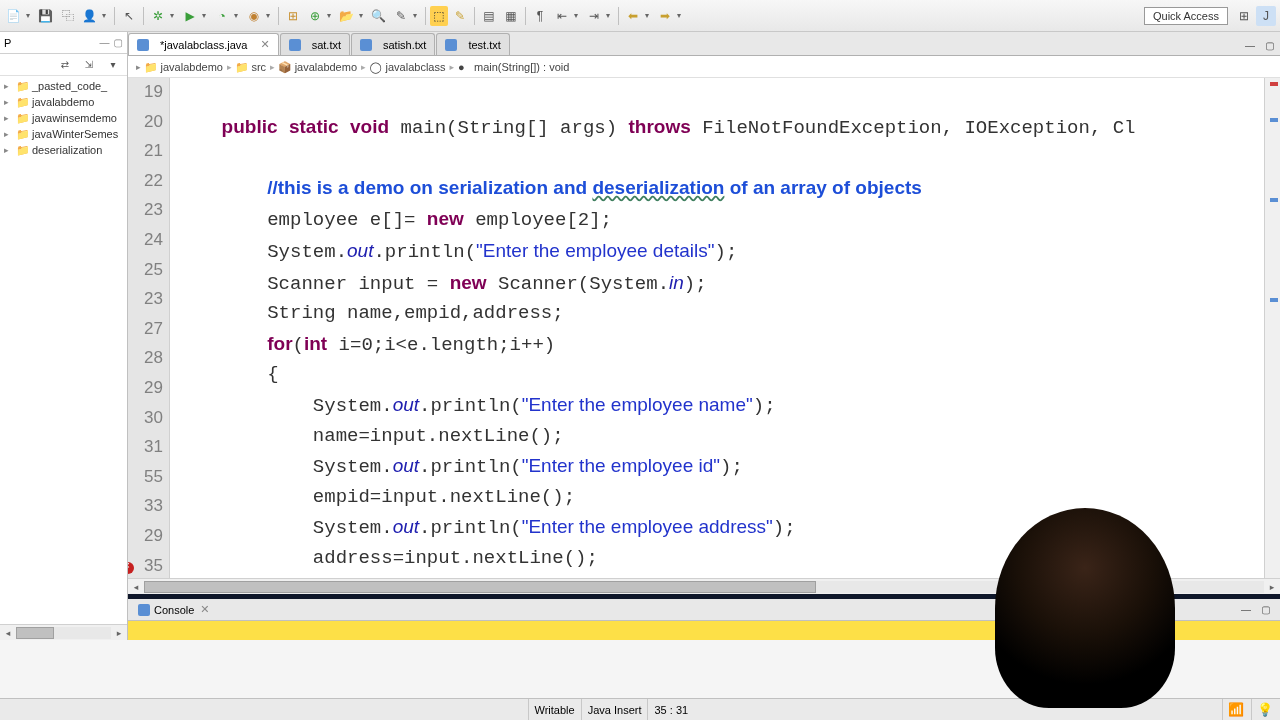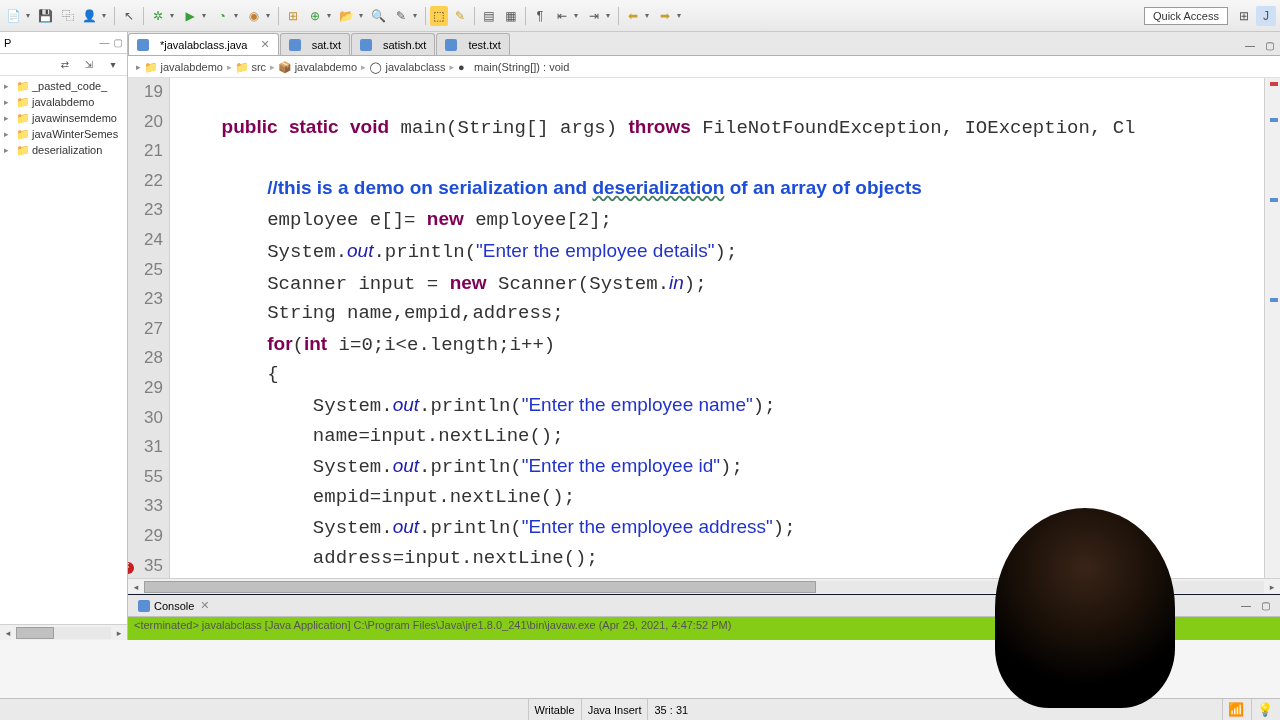--- a/index.html
+++ b/index.html
@@ -52,21 +52,21 @@
 
 .ov-ruler { width:16px; background:#f0f0f0; border-left:1px solid #d0d0d0; position:relative; }
 .ov-mark { position:absolute; right:2px; width:8px; height:4px; }
 
 .hscroll { height:16px; background:#f0f0f0; border-top:1px solid #d0d0d0; display:flex; align-items:center; }
 .hsb-l, .hsb-r { width:16px; text-align:center; font-size:9px; color:#666; }
 .hsb-track { flex:1; height:12px; background:#e8e8e8; position:relative; }
 .hsb-thumb { position:absolute; height:12px; background:#c0c0c0; border:1px solid #a0a0a0; }
 
 
-.console { height:46px; border-top:1px solid #0f172a; background:#84cc16; }
+.console { height:46px; border-top:5px solid #0f172a; background:#fde047; }
 .con-tabs { height:22px; background:#e8e8e8; display:flex; align-items:center; padding:0 4px; font-size:11px; border-bottom:1px solid #c0c0c0; }
 .con-tab { display:flex; align-items:center; gap:4px; padding:0 6px; }
 .con-body { padding:2px 6px; font-size:11px; color:#555; }
 
 
 .status { position:absolute; bottom:0; left:0; right:0; height:22px; background:#eaeaea; border-top:1px solid #c0c0c0; display:flex; align-items:center; font-size:11px; }
 .status-cell { padding:0 6px; border-left:1px solid #c8c8c8; height:100%; display:flex; align-items:center; }
 
 
 .webcam { position:absolute; right:105px; bottom:12px; width:180px; height:200px; background:radial-gradient(circle at 50% 30%, #3a2418 0%, #1a1008 40%, #000 70%); border-radius:50% 50% 30% 30%; }
@@ -273,21 +273,20 @@
       <div class="con-tabs">
         <div class="con-tab">
           <span style="width:12px;height:12px;background:#5a8fd4;display:inline-block;border-radius:2px"></span>
           <span>Console</span>
           <span class="tab-close">✕</span>
         </div>
         <span style="margin-left:auto"></span>
         <span class="tb-btn" style="font-size:10px">—</span>
         <span class="tb-btn" style="font-size:10px">▢</span>
       </div>
-      <div class="con-body">&lt;terminated&gt; javalabclass [Java Application] C:\Program Files\Java\jre1.8.0_241\bin\javaw.exe (Apr 29, 2021, 4:47:52 PM)</div>
     </div>
   </div>
 </div>
 
 <div class="status">
   <div style="flex:1"></div>
   <div class="status-cell">Writable</div>
   <div class="status-cell">Java Insert</div>
   <div class="status-cell">35 : 31</div>
   <div style="flex:1"></div>

